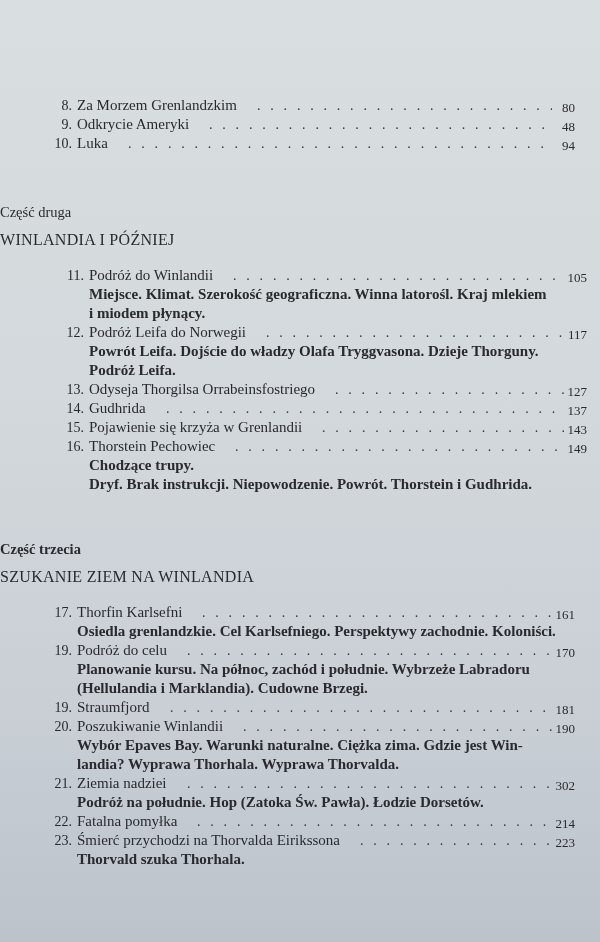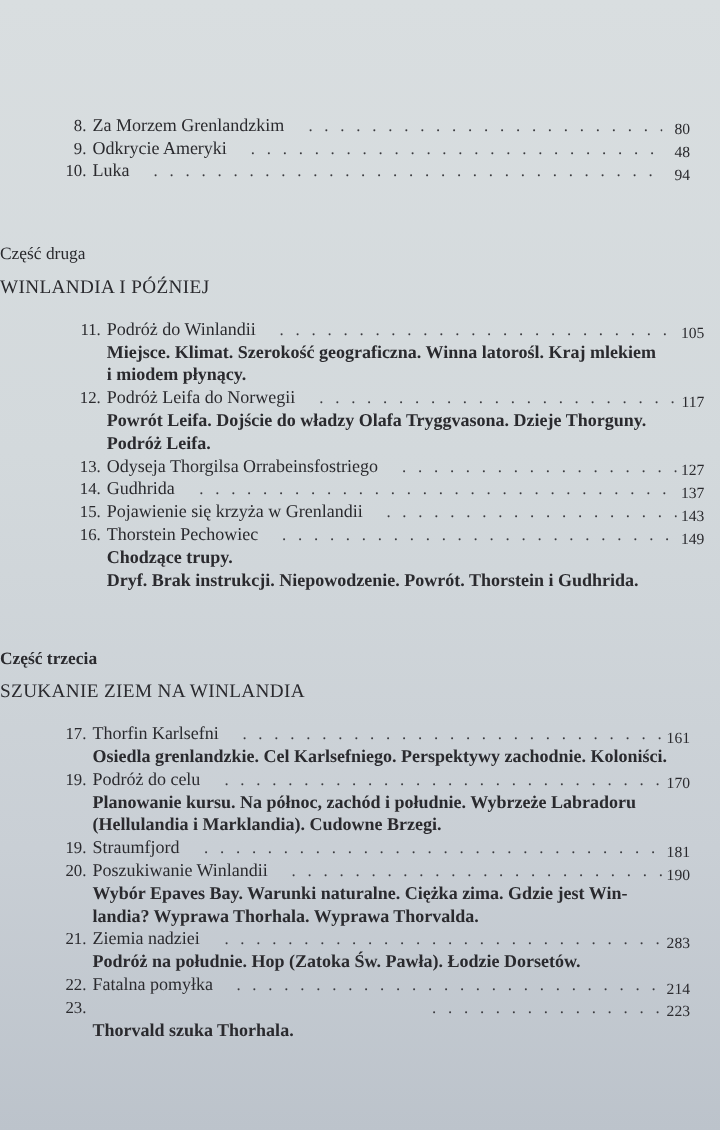--- a/index.html
+++ b/index.html
@@ -207,33 +207,34 @@
       <span class="title">Poszukiwanie  Winlandii</span>
       <span class="page-no">190</span>
     <span class="leader" style="left: 243px; right: 48px;">.  .  .  .  .  .  .  .  .  .  .  .  .  .  .  .  .  .  .  .  .  .  .  .  .  .</span>
       </div>
     <div class="desc">Wybór Epaves Bay. Warunki naturalne. Ciężka zima. Gdzie jest Win-</div>
     <div class="desc">landia? Wyprawa Thorhala. Wyprawa Thorvalda.</div>
 
     <div class="entry">
       <span class="num">21.</span>
       <span class="title">Ziemia nadziei</span>
-      <span class="page-no">283</span>
+      <span class="page-no">302</span>
     <span class="leader" style="left: 187px; right: 48px;">.  .  .  .  .  .  .  .  .  .  .  .  .  .  .  .  .  .  .  .  .  .  .  .  .  .  .  .  .  .</span>
       </div>
     <div class="desc">Podróż na południe. Hop (Zatoka Św. Pawła). Łodzie Dorsetów.</div>
 
     <div class="entry">
       <span class="num">22.</span>
       <span class="title">Fatalna  pomyłka</span>
       <span class="page-no">214</span>
     <span class="leader" style="left: 197px; right: 48px;">.  .  .  .  .  .  .  .  .  .  .  .  .  .  .  .  .  .  .  .  .  .  .  .  .  .  .  .  .</span>
       </div>
 
     <div class="entry">
       <span class="num">23.</span>
+      <span class="title">Śmierć przychodzi na Thorvalda Eirikssona</span>
       <span class="page-no">223</span>
     <span class="leader" style="left: 360px; right: 48px;">.  .  .  .  .  .  .  .  .  .  .  .  .  .  .  .</span>
       </div>
     <div class="desc">Thorvald szuka Thorhala.</div>
   </div>
 
 </div>
 
 </body></html>

